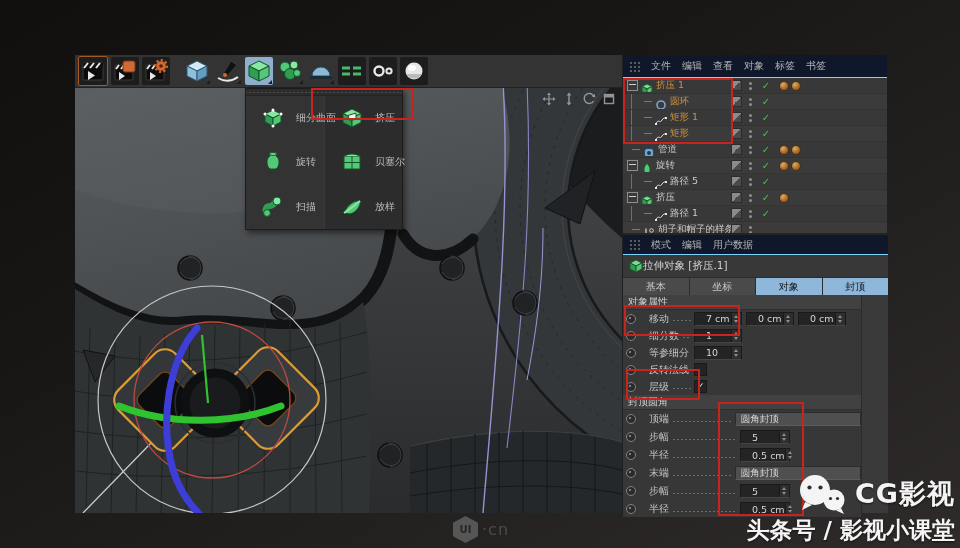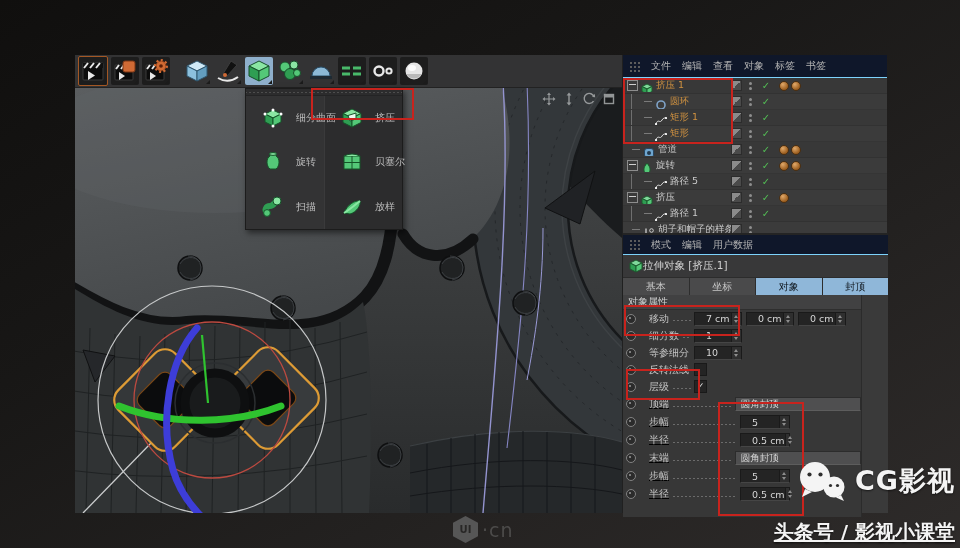--- a/index.html
+++ b/index.html
@@ -64,43 +64,43 @@
   .am-tab.active{background:#8fb7d9;color:#0d141b;}
   .am-body{position:relative;width:238px;height:222px;border-right:1px solid #2b2b2b;background:#373737;}
   .sec-h{height:14px;line-height:14px;background:#414142;color:#d0d0d0;font-size:10px;padding-left:5px;border-bottom:1px solid #2e2e2e;}
   .arow{display:flex;align-items:center;padding-left:3px;box-sizing:border-box;}
   .h17{height:17px;} .h18{height:18px;}
   .radio{width:8px;height:8px;border-radius:50%;border:1px solid #828282;background:#2b2b2b;position:relative;margin-right:4px;flex:0 0 auto;}
   .radio::before{content:"";position:absolute;left:2px;top:2px;width:2px;height:2px;border-radius:50%;background:#9b9b9b;}
   .albl{font-size:10px;color:#c5c5c5;white-space:nowrap;margin-left:9px;}
   .leader{flex:0 0 auto;height:3px;margin:4px 3px 0 3px;background-image:radial-gradient(#6b6b6b 0.8px,transparent 1px);background-size:4px 3px;background-repeat:repeat-x;}
   .lz-s{width:54px;display:flex;align-items:center;} .lz-s .leader{flex:1;}
-  .lz-l{width:100px;display:flex;align-items:center;text-decoration:underline;} .lz-l .leader{flex:1;}
+  .lz-l{width:100px;display:flex;align-items:center;} .lz-l .leader{flex:1;}
   .fld{display:flex;align-items:center;height:14px;background:#242424;border:1px solid #1a1a1a;border-bottom-color:#454545;box-sizing:border-box;margin-right:4px;}
   .fval{flex:1;font-size:9.5px;color:#d6d6d6;padding-left:11px;white-space:nowrap;}
   .stp{width:9px;height:100%;display:flex;flex-direction:column;border-left:1px solid #1a1a1a;background:#2f2f2f;}
   .stp i{flex:1;position:relative;} 
   .stp i.up::before{content:"";position:absolute;left:2px;top:2px;border-left:2.5px solid transparent;border-right:2.5px solid transparent;border-bottom:3px solid #8d8d8d;}
   .stp i.dn::before{content:"";position:absolute;left:2px;bottom:2px;border-left:2.5px solid transparent;border-right:2.5px solid transparent;border-top:3px solid #8d8d8d;}
   .w48{width:48px;flex:0 0 auto;} .w50{width:50px;flex:0 0 auto;}
   .dd{width:133px;height:14px;background:#4f4f50;border:1px solid #2c2c2c;border-bottom-color:#5d5d5d;display:flex;align-items:center;box-sizing:border-box;}
   .dd span{font-size:9.5px;color:#dadada;padding-left:5px;white-space:nowrap;}
   .cbx{width:11px;height:11px;background:#242424;border:1px solid #191919;display:flex;align-items:center;justify-content:center;}
   .cbx .cmark{font-size:9px;font-weight:bold;color:#ececec;line-height:11px;}
   
   .redbox{position:absolute;border:2px solid #c8231d;z-index:20;}
   
   .uicn{position:absolute;left:453px;top:516px;display:flex;align-items:center;gap:4px;z-index:25;}
   .hex{width:25px;height:27px;background:#565656;clip-path:polygon(50% 0,100% 25%,100% 75%,50% 100%,0 75%,0 25%);
        display:flex;align-items:center;justify-content:center;font-size:10px;font-weight:bold;color:#282726;}
-  .uicn .suffix{font-size:19px;color:#4c4b4a;letter-spacing:1px;text-align:center;}
+  .uicn .suffix{font-size:16px;color:#4c4b4a;letter-spacing:1px;text-align:center;}
   .brand{position:absolute;right:5px;bottom:2px;text-align:right;color:#f4f4f4;z-index:25;}
   .brand .row1{display:flex;align-items:center;justify-content:flex-end;gap:8px;}
   .brand .bname{font-size:27px;font-weight:bold;letter-spacing:1px;text-shadow:0 1px 2px rgba(0,0,0,.6);}
-  .brand .bsub{font-size:20px;font-weight:bold;margin-top:18px;text-shadow:0 1px 2px rgba(0,0,0,.6);text-decoration:underline;}
+  .brand .bsub{font-size:23px;font-weight:bold;margin-top:1px;text-shadow:0 1px 2px rgba(0,0,0,.6);}
   .wx{width:52px;height:40px;position:relative;}
 </style>
 </head>
 <body>
 
 <div class="stage">
 
   <div class="shot">
 
     <div class="toolbar">
@@ -662,20 +662,21 @@
             <span class="radio"></span>
             <span class="lz-s">
                 <span class="albl">层级</span>
                 <span class="leader"></span>
               </span>
             <span class="cbx">
                 <span class="cmark">✓</span>
               </span>
           </div>
 
+          <div class="sec-h">封顶圆角</div>
 
           <div class="arow h18">
             <span class="radio"></span>
             <span class="lz-l">
                 <span class="albl">顶端</span>
                 <span class="leader"></span>
               </span>
             <span class="dd">
                 <span>圆角封顶</span>
               </span>

